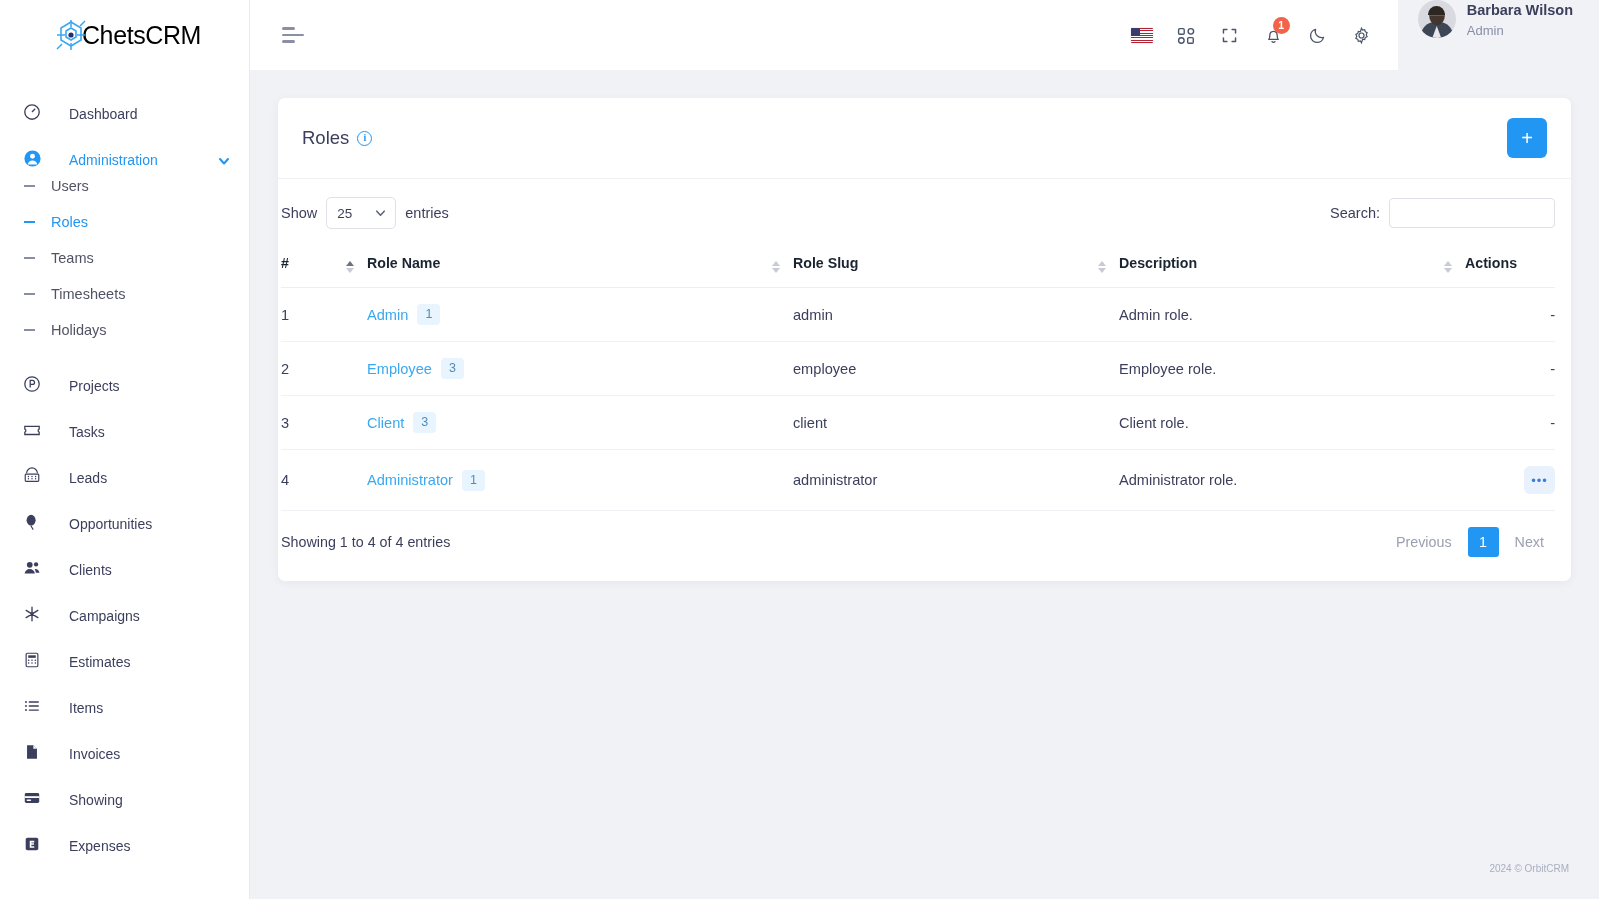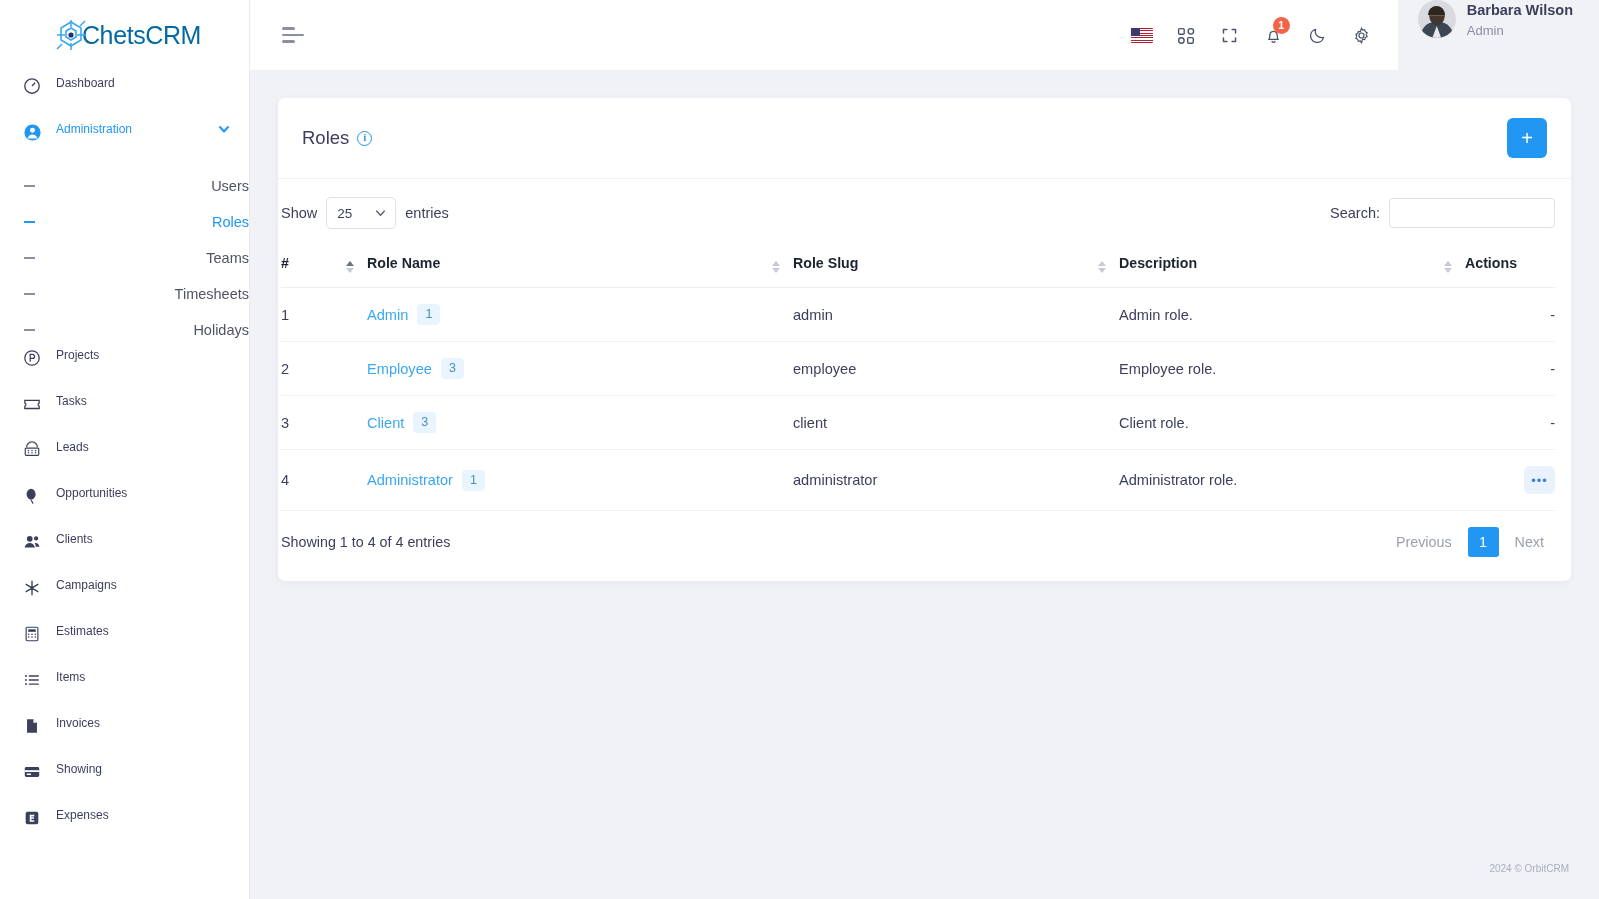--- a/index.html
+++ b/index.html
@@ -21,37 +21,37 @@
     position: relative;
     z-index: 5;
   }
   .brand {
     height: 70px; display: flex; align-items: center; justify-content: center;
     padding-left: 6px;
   }
   .brand-logo { display: flex; align-items: center; gap: 0px; }
   .brand-mark { width: 34px; height: 34px; margin-right: -6px; position: relative; flex: 0 0 34px; }
   .brand-text {
-    font-size: 25px; letter-spacing: -0.4px; color: #0369a1; font-weight: 400;
+    font-size: 25px; letter-spacing: -0.4px; color: #000000; font-weight: 400;
   }
   .nav { padding-top: 6px; }
   .nav-item {
-    display: flex; align-items: flex-start; height: 46px;
-    padding: 0 18px 0 22px; cursor: pointer; gap: 14px;
-    color: #3b3f5c; font-size: 12px;
+    display: flex; align-items: flex-end; height: 46px;
+    padding: 0 18px 0 22px; cursor: pointer; gap: 27px;
+    color: #3b3f5c; font-size: 14px;
   }
   .nav-item .nav-ico { width: 20px; height: 20px; flex: 0 0 20px; display: flex; align-items: center; justify-content: center; color: #3b3f5c; }
   .nav-item.active { color: #2196f3; }
   .nav-item.active .nav-ico { color: #2196f3; }
   .nav-item .nav-label { flex: 1; }
   .nav-chevron { color: #2196f3; width: 14px; height: 14px; display:flex; align-items:center; justify-content:center; }
   .sub-nav { padding-left: 0; }
   .sub-item {
     display: flex; align-items: center; height: 36px;
-    padding-left: 24px; gap: 16px; font-size: 14.5px; color: #515365; cursor: pointer; justify-content: space-between;
+    padding-left: 24px; gap: 16px; font-size: 14.5px; color: #515365; cursor: pointer;
   }
   .sub-item .dash { width: 11px; height: 1.5px; background: #888ea8; flex: 0 0 11px; }
   .sub-item.active { color: #2196f3; }
   .sub-item.active .dash { background: #2196f3; }
 
   
   .main { flex: 1; display: flex; flex-direction: column; min-width: 0; background: #f1f2f6; }
 
   .topbar {
     height: 70px; background: #ffffff; display: flex; align-items: center;

